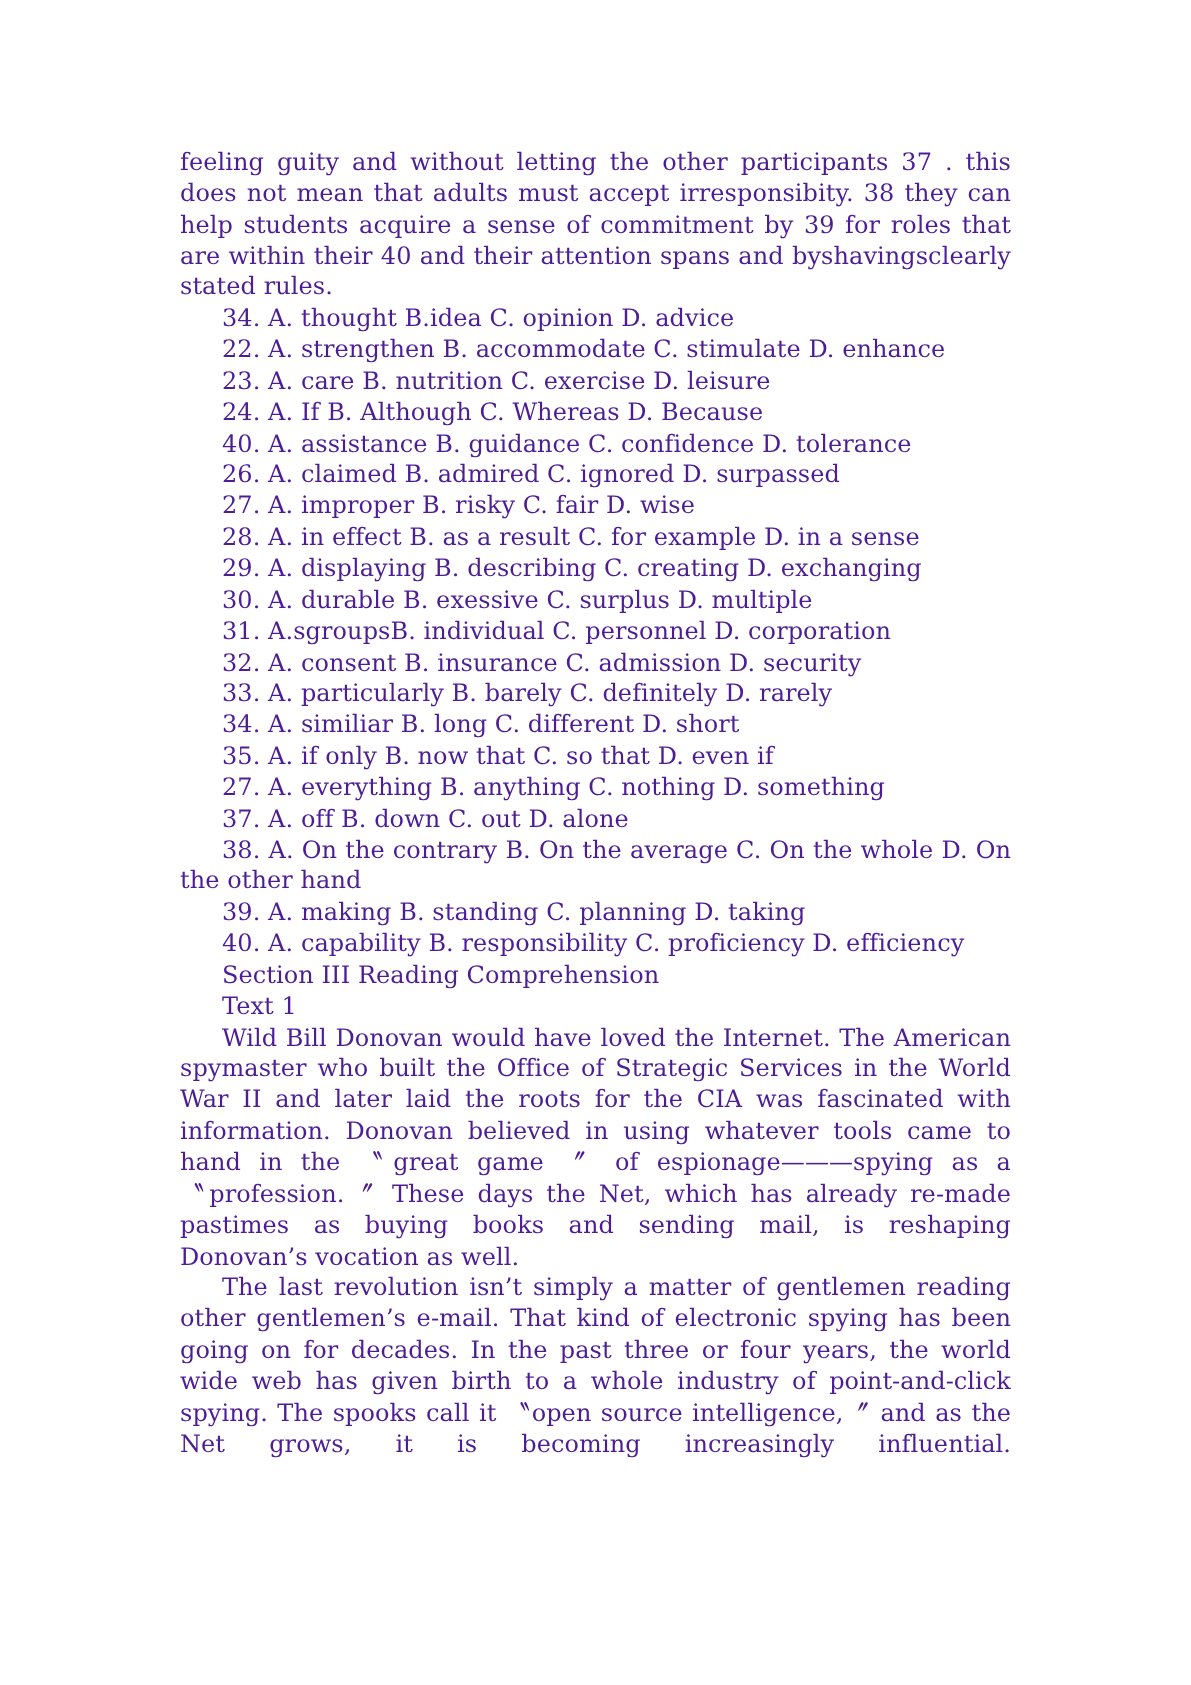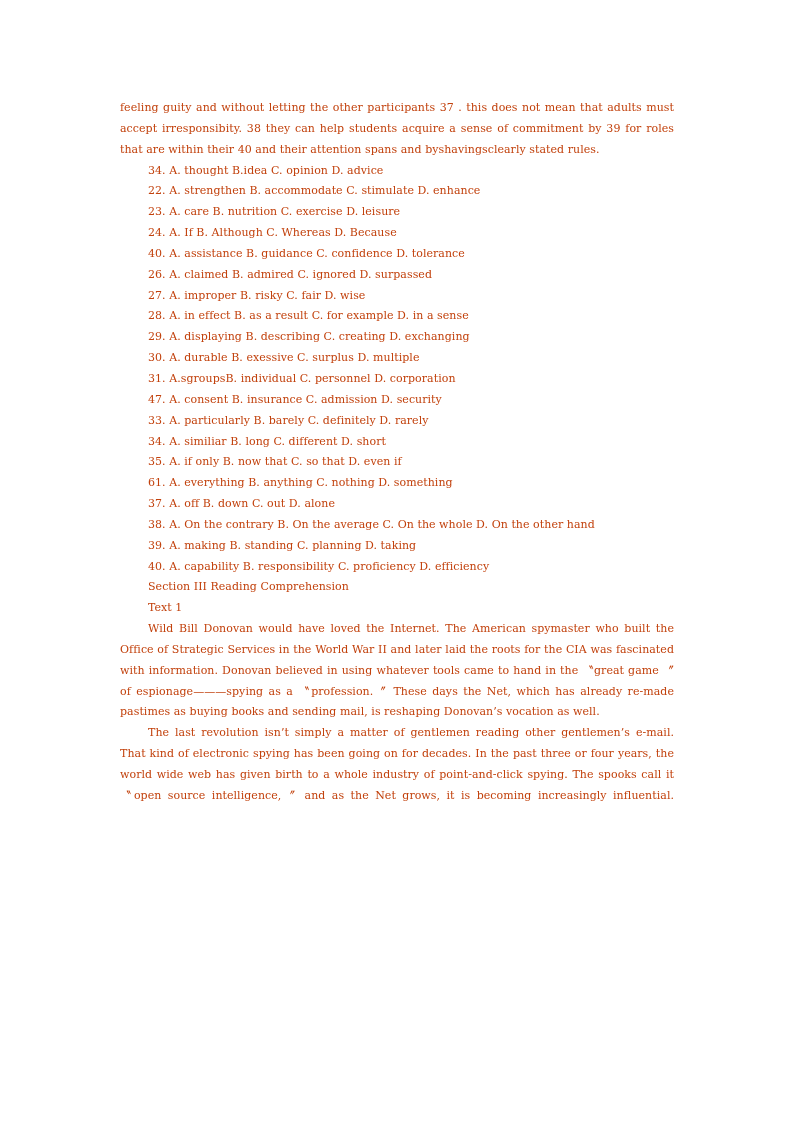--- a/index.html
+++ b/index.html
@@ -3,23 +3,23 @@
 <meta charset="utf-8">
 <style>
   html, body { margin: 0; padding: 0; background: #ffffff; }
   body { width: 794px; height: 1123px; position: relative; overflow: hidden; }
   .page {
     position: absolute;
     left: 120px;
     top: 98px;
     width: 554px;
     font-family: "DejaVu Serif", "Liberation Serif", serif;
-    font-size: 11px;
+    font-size: 16px;
     line-height: 20.85px;
-    color: #c2410c;
+    color: #4c1d95;
     letter-spacing: 0.05px;
   }
   .p { margin: 0; text-align: justify; text-align-last: left; }
   .p.just-last { text-align-last: justify; }
   .ind { text-indent: 28px; }
 </style>
 </head>
 <body>
 
 <div class="page">
@@ -30,25 +30,25 @@
     <p class="p ind">22. A. strengthen B. accommodate C. stimulate D. enhance</p>
     <p class="p ind">23. A. care B. nutrition C. exercise D. leisure</p>
     <p class="p ind">24. A. If B. Although C. Whereas D. Because</p>
     <p class="p ind">40. A. assistance B. guidance C. confidence D. tolerance</p>
     <p class="p ind">26. A. claimed B. admired C. ignored D. surpassed</p>
     <p class="p ind">27. A. improper B. risky C. fair D. wise</p>
     <p class="p ind">28. A. in effect B. as a result C. for example D. in a sense</p>
     <p class="p ind">29. A. displaying B. describing C. creating D. exchanging</p>
     <p class="p ind">30. A. durable B. exessive C. surplus D. multiple</p>
     <p class="p ind">31. A.sgroupsB. individual C. personnel D. corporation</p>
-    <p class="p ind">47. A. consent B. insurance C. admission D. security</p>
+    <p class="p ind">32. A. consent B. insurance C. admission D. security</p>
     <p class="p ind">33. A. particularly B. barely C. definitely D. rarely</p>
     <p class="p ind">34. A. similiar B. long C. different D. short</p>
     <p class="p ind">35. A. if only B. now that C. so that D. even if</p>
-    <p class="p ind">61. A. everything B. anything C. nothing D. something</p>
+    <p class="p ind">27. A. everything B. anything C. nothing D. something</p>
     <p class="p ind">37. A. off B. down C. out D. alone</p>
     <p class="p ind">38. A. On the contrary B. On the average C. On the whole D. On the other hand</p>
     <p class="p ind">39. A. making B. standing C. planning D. taking</p>
     <p class="p ind">40. A. capability B. responsibility C. proficiency D. efficiency</p>
   </div>
 
 
   <p class="p ind">Section III Reading Comprehension</p>
   <p class="p ind">Text 1</p>
 

